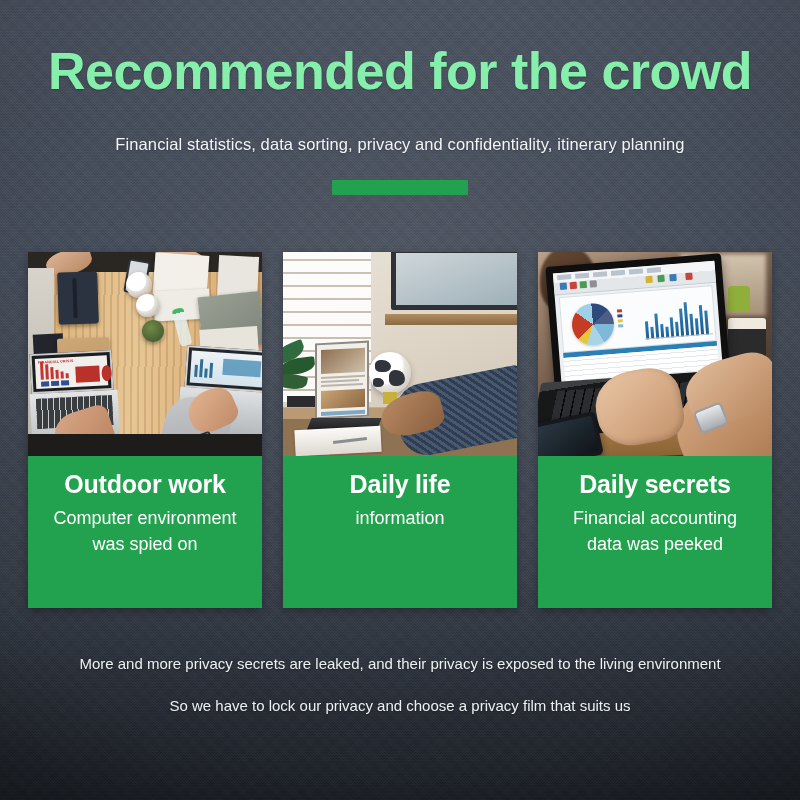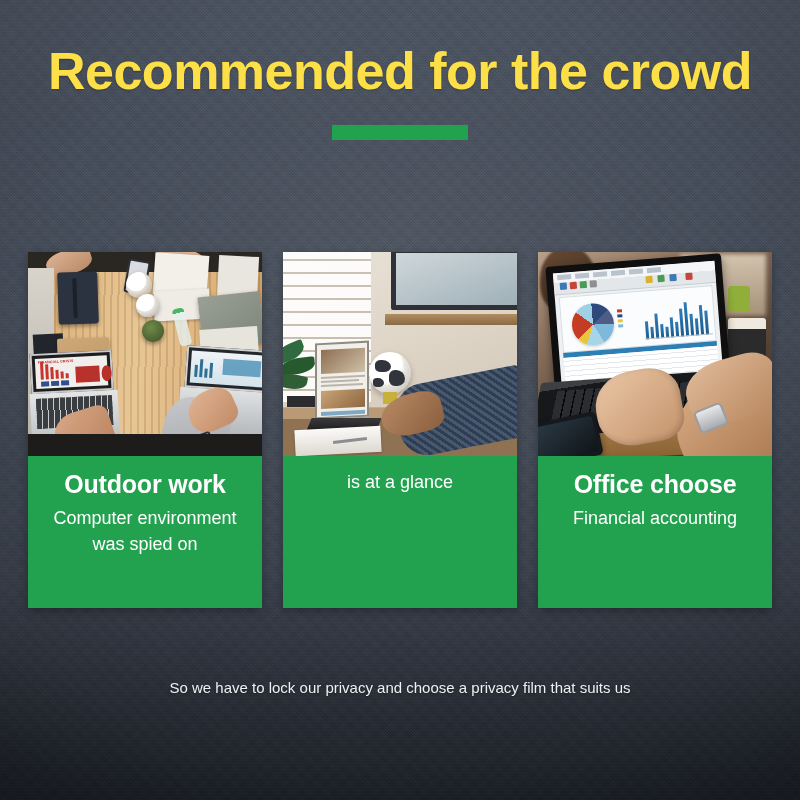--- a/index.html
+++ b/index.html
@@ -53,21 +53,21 @@
     pointer-events: none;
   }
 
   #page { position: relative; z-index: 3; width: 800px; height: 800px; }
 
   
   .header { text-align: center; }
   .main-title {
     font-size: 52px;
     font-weight: bold;
-    color: #fde047;
+    color: #86efac;
     letter-spacing: -0.5px;
     padding-top: 44px;
     line-height: 1.05;
     text-shadow: 0 1px 2px rgba(0,0,0,0.25);
   }
   .subtitle {
     font-size: 16.5px;
     color: #f2f4f6;
     padding-top: 36px;
     letter-spacing: 0.1px;
@@ -262,20 +262,21 @@
 <body>
 
 <div id="bg-layer"></div>
 <div id="bg-noise"></div>
 <div id="bg-vignette"></div>
 
 <div id="page">
 
   <div class="header">
     <div class="main-title">Recommended for the crowd</div>
+    <div class="subtitle">Financial statistics, data sorting, privacy and confidentiality, itinerary planning</div>
     <div class="accent-bar"></div>
   </div>
 
   <div class="cards">
 
     <div class="card">
       <div class="card-photo p1">
         <div class="table">
             <div class="grain"></div>
           </div>
@@ -377,21 +378,22 @@
           <div class="base"></div>
         </div>
         <div class="mug"></div>
         <div class="book"></div>
         <div class="pen"></div>
         <div class="mousepad"></div>
         <div class="sleeve"></div>
         <div class="hand"></div>
       </div>
       <div class="card-caption">
-        <div class="caption-body">is at a glance</div>
+        <div class="caption-title">Daily life</div>
+        <div class="caption-body">information</div>
       </div>
     </div>
 
     <div class="card">
       <div class="card-photo p3">
         <div class="bgblur"></div>
         <div class="bglight"></div>
         <div class="person"></div>
         <div class="cupgreen"></div>
         <div class="deskwood"></div>
@@ -447,24 +449,26 @@
 
         <div class="base"></div>
         <div class="keys"></div>
         <div class="tablet"></div>
         <div class="arm"></div>
         <div class="hand2"></div>
         <div class="hand1"></div>
         <div class="watch"></div>
       </div>
       <div class="card-caption">
-        <div class="caption-title">Office choose</div>
+        <div class="caption-title">Daily secrets</div>
         <div class="caption-body">Financial accounting</div>
+        <div class="caption-body">data was peeked</div>
       </div>
     </div>
 
   </div>
 
   <div class="footer">
+    <div class="footer-line">More and more privacy secrets are leaked, and their privacy is exposed to the living environment</div>
     <div class="footer-line second">So we have to lock our privacy and choose a privacy film that suits us</div>
   </div>
 
 </div>
 
 </body></html>

